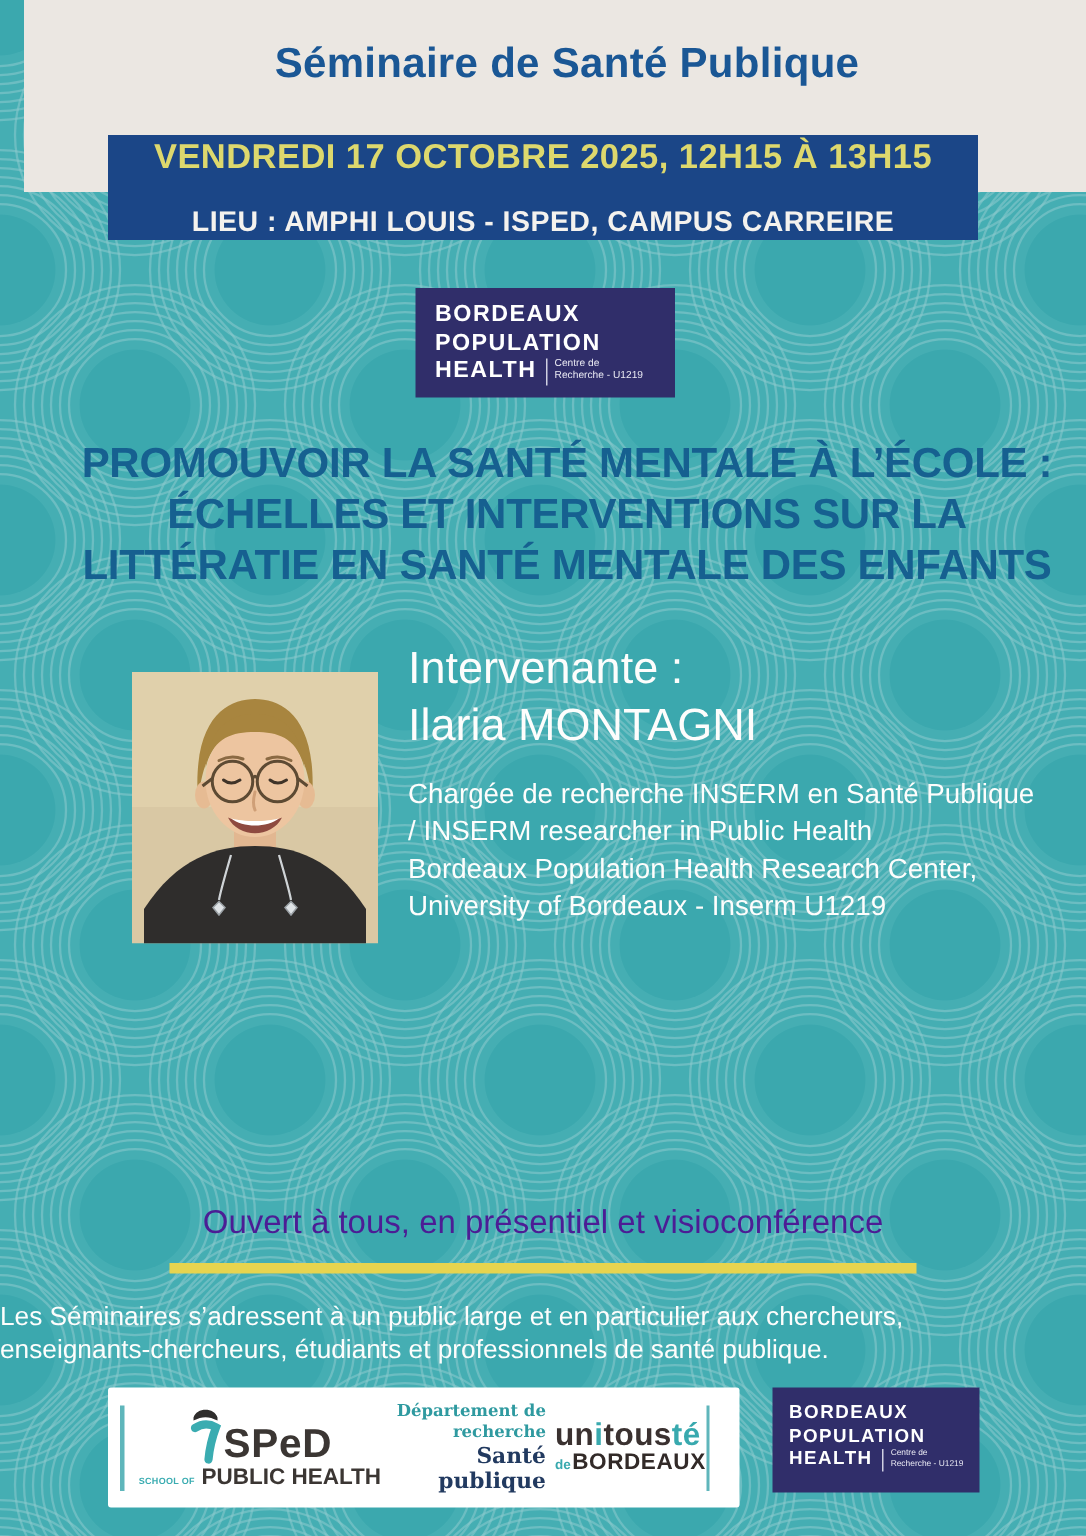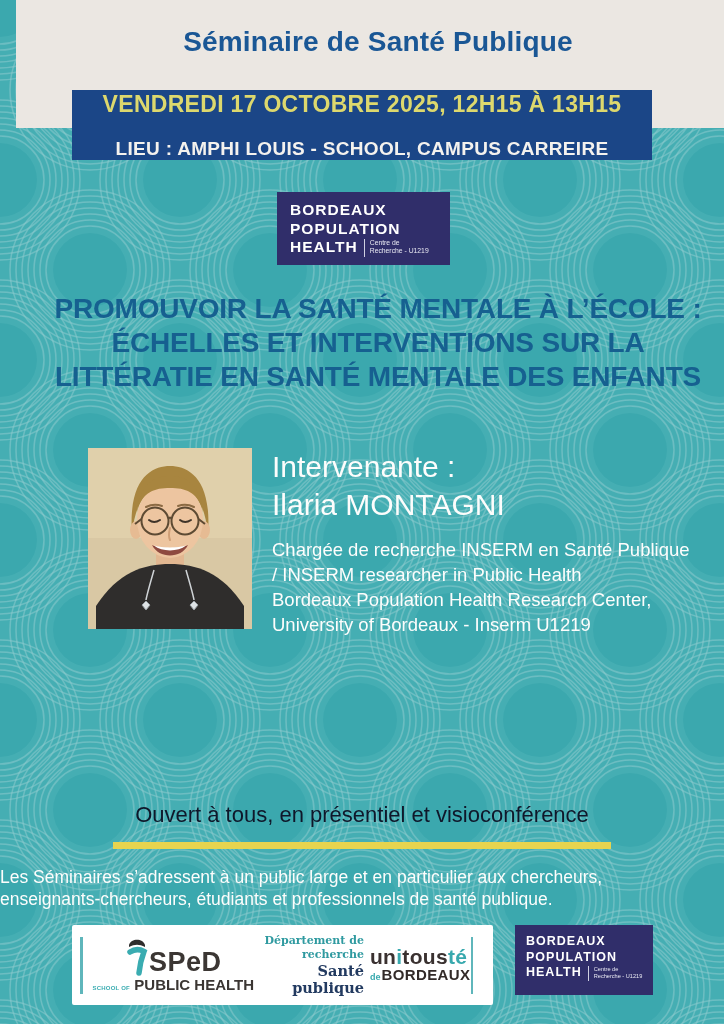--- a/index.html
+++ b/index.html
@@ -52,30 +52,30 @@
 
   
   .main-title {
     position:absolute; left:16px; top:292px; width:100%; z-index:2;
     text-align:center; color:#166090; font-weight:700;
   }
   .main-title .t-line { font-size:28px; line-height:34px; letter-spacing:-0.2px; }
 
   
   .speaker-photo { position:absolute; left:88px; top:448px; z-index:2; }
-  .speaker-text { position:absolute; left:272px; top:448px; z-index:2; color:#fdfdfc; }
+  .speaker-text { position:absolute; left:272px; top:427px; z-index:2; color:#fdfdfc; }
   .speaker-role { font-size:30px; font-weight:400; line-height:38px; }
   .speaker-name { font-size:30px; font-weight:400; line-height:38px; }
   .speaker-bio { margin-top:13px; }
   .speaker-bio .b-line { font-size:18.5px; line-height:25px; font-weight:400; }
 
   
   .open-note {
     position:absolute; left:0; top:802px; width:100%; z-index:2;
-    text-align:center; color:#0f172a; font-size:22px; font-weight:400;
+    text-align:center; color:#4c1d95; font-size:22px; font-weight:400;
   }
   .yellow-rule {
     position:absolute; left:113px; top:842px; width:498px; height:7px;
     background:#e7d44f; z-index:2;
   }
 
   
   .audience {
     position:absolute; left:0; top:867px; width:100%; z-index:2;
     color:#fdfdfc;
@@ -137,21 +137,21 @@
     <rect width="724" height="1024" fill="#45aeb3"></rect>
     <rect width="724" height="1024" fill="url(#bgpat)"></rect>
   </svg>
 
   <div class="cream-band">
     <h1 class="header-title">Séminaire de Santé Publique</h1>
   </div>
 
   <div class="banner">
     <div class="banner-date">VENDREDI 17 OCTOBRE 2025, 12H15 À 13H15</div>
-    <div class="banner-location">LIEU : AMPHI LOUIS - SCHOOL, CAMPUS CARREIRE</div>
+    <div class="banner-location">LIEU : AMPHI LOUIS - ISPED, CAMPUS CARREIRE</div>
   </div>
 
   <div class="bph bph-top">
     <div class="bph-word">BORDEAUX</div>
     <div class="bph-word">POPULATION</div>
     <div class="bph-row">
       <span class="bph-word">HEALTH</span>
       <span class="bph-divider"></span>
       <span class="bph-sub">
         <span>Centre de</span><br>

